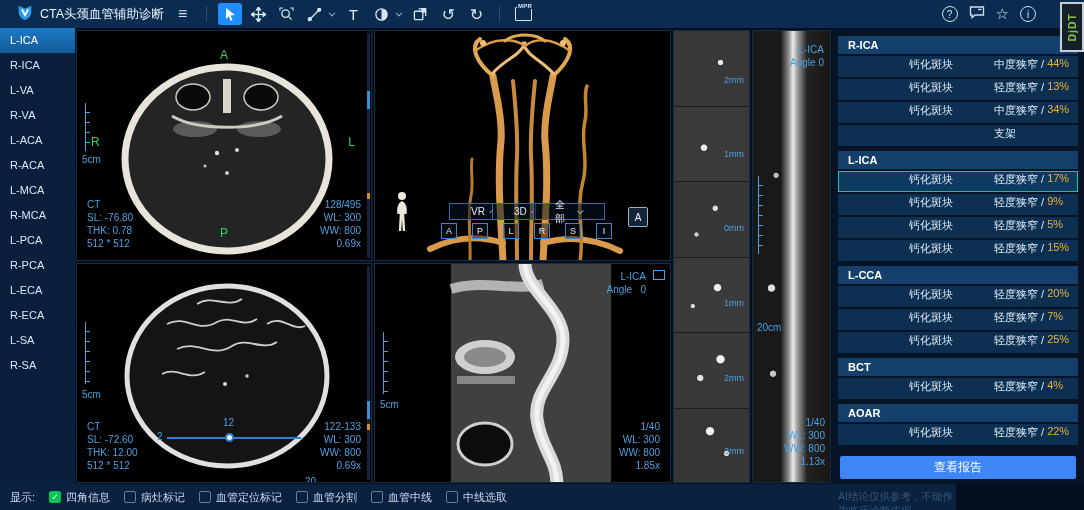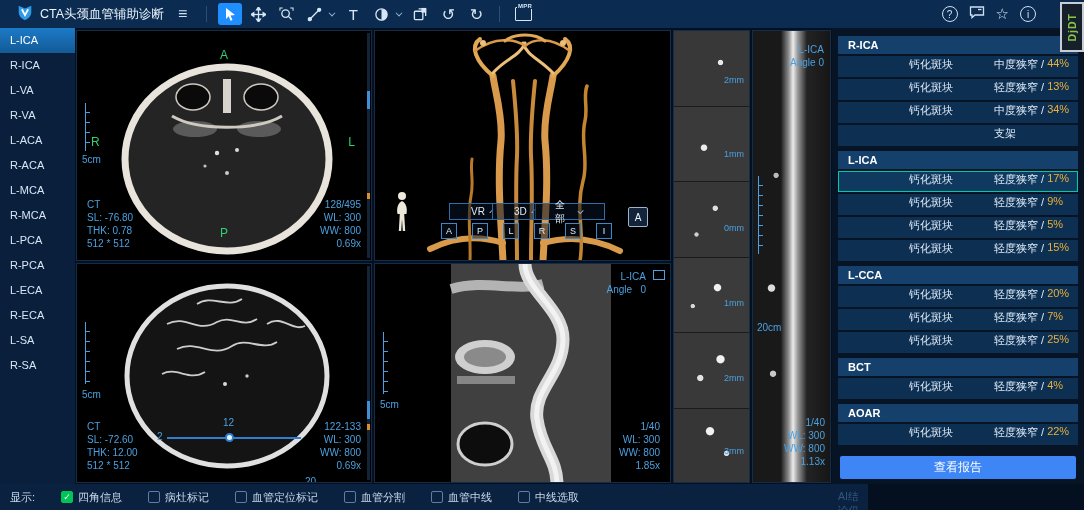--- a/index.html
+++ b/index.html
@@ -92,22 +92,22 @@
   .frow .ftype { margin-left:70px; width:85px; }
   .frow .fsev { white-space:nowrap; }
   .frow .fpct { color:#e9b03c; margin-left:3px; }
   .frow.selected { border-color:#00c9a7; background:#10395f; }
   .fgroup { margin-bottom:5px; }
   .reportbtn { position:absolute; left:8px; right:8px; bottom:5px; height:23px; background:#3e86f5;
     color:#fff; font-size:12px; display:flex; align-items:center; justify-content:center;
     border-radius:2px; cursor:pointer; }
 
   
-  .footer { position:absolute; left:0; bottom:0; width:868px; height:26px; background:#0a2140;
-    display:flex; align-items:center; padding-left:10px; gap:26px; color:#c9daec; font-size:11px; }
+  .footer { position:absolute; left:0; bottom:0; width:956px; height:26px; background:#0a2140;
+    display:flex; align-items:center; padding-left:10px; gap:14px; color:#c9daec; font-size:11px; }
   .chk { display:flex; align-items:center; gap:5px; cursor:pointer; }
   .box { width:12px; height:12px; border:1px solid #5d7fa3; border-radius:2px; display:flex;
     align-items:center; justify-content:center; font-size:9px; color:transparent; }
   .chk.checked .box { background:#00c455; border-color:#00c455; color:#fff; }
   .disclaimer { position:absolute; left:838px; top:6px; color:#33587f; font-size:10.5px; }
 </style>
 </head>
 <body>
 
 <div class="topbar">

